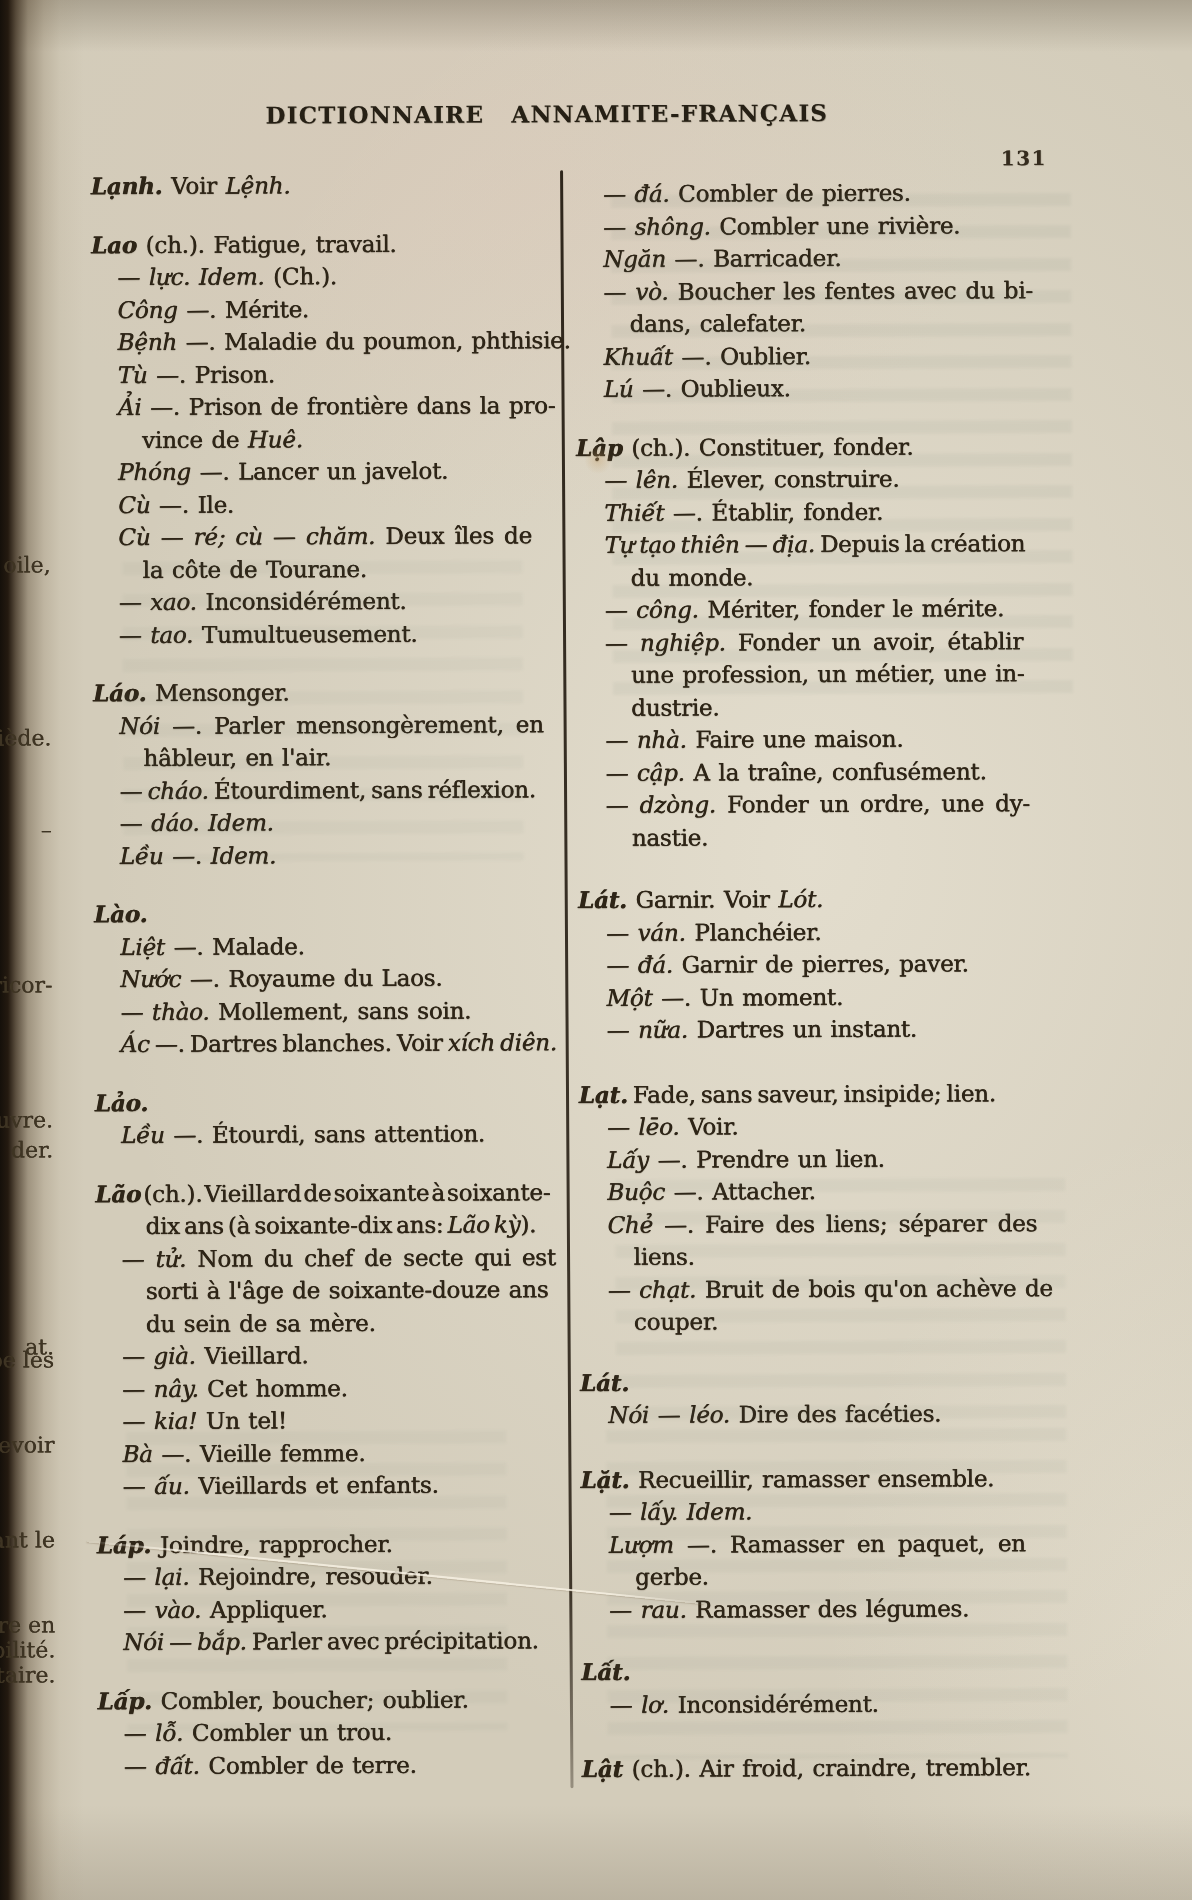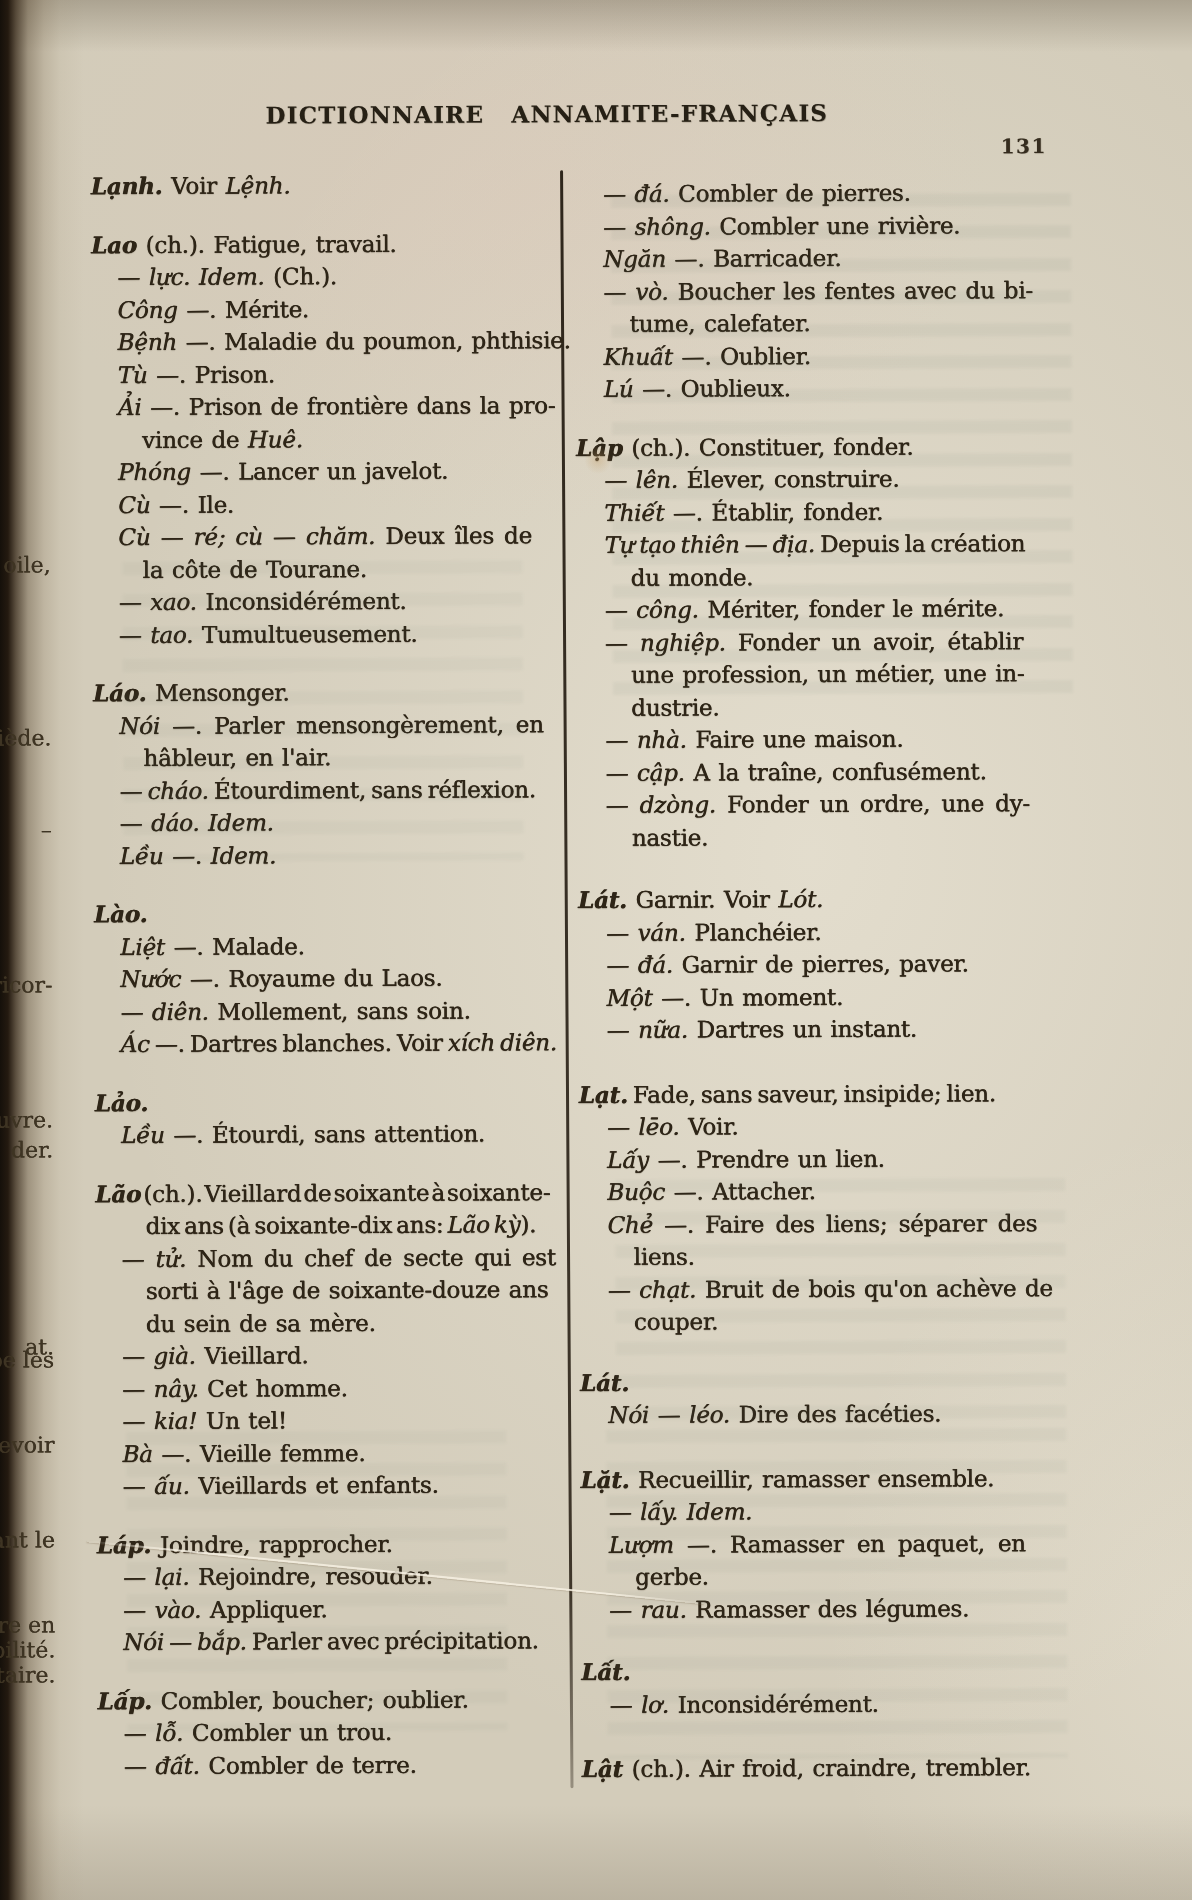--- a/index.html
+++ b/index.html
@@ -16,21 +16,21 @@
     font-family:"DejaVu Serif", serif;
   }
   .content{position:absolute;inset:0;transform:rotate(-0.25deg);transform-origin:600px 0px;}
   .header-title{
     position:absolute;left:265px;top:100px;
     font-size:23px;font-weight:bold;letter-spacing:1.2px;word-spacing:18px;
     color:#262015;text-shadow:0.4px 0.5px 0.8px rgba(40,30,15,.45);
     white-space:nowrap;
   }
   .page-number{
-    position:absolute;left:1000px;top:136px;
+    position:absolute;left:1000px;top:148px;
     font-size:20px;font-weight:bold;letter-spacing:1.5px;color:#352c1e;
     text-shadow:0.4px 0.4px 0.7px rgba(40,30,15,.4);
   }
   .divider{
     position:absolute;left:561px;top:170px;width:3px;height:1618px;
     background:linear-gradient(180deg,rgba(32,24,14,.92) 0%,rgba(36,27,16,.85) 88%,rgba(36,27,16,.35) 100%);
     transform:rotate(-0.12deg);border-radius:2px;
   }
   .col{
     position:absolute;font-size:23px;line-height:32.5px;color:#2e2517;
@@ -102,21 +102,21 @@
           <div class="tline ind1" style="word-spacing: 5px;"><span class="seg-it">Nói</span><span class="seg-rm"> —. Parler mensongèrement, en</span></div>
           <div class="tline ind2"><span class="seg-rm">hâbleur, en l'air.</span></div>
           <div class="tline ind1" style="word-spacing: -2px;"><span class="seg-rm">— </span><span class="seg-it">cháo.</span><span class="seg-rm"> Étourdiment, sans réflexion.</span></div>
           <div class="tline ind1"><span class="seg-rm">— </span><span class="seg-it">dáo.</span><span class="seg-rm"> </span><span class="seg-it">Idem.</span></div>
           <div class="tline ind1"><span class="seg-it">Lều</span><span class="seg-rm"> —. </span><span class="seg-it">Idem.</span></div>
         </div>
         <div class="entry" style="margin-top: 26px;">
           <div class="tline ind0"><span class="seg-hw">Lào.</span></div>
           <div class="tline ind1"><span class="seg-it">Liệt</span><span class="seg-rm"> —. Malade.</span></div>
           <div class="tline ind1"><span class="seg-it">Nước</span><span class="seg-rm"> —. Royaume du Laos.</span></div>
-          <div class="tline ind1"><span class="seg-rm">— </span><span class="seg-it">diên.</span><span class="seg-rm"> Mollement, sans soin.</span></div>
+          <div class="tline ind1"><span class="seg-rm">— </span><span class="seg-it">thào.</span><span class="seg-rm"> Mollement, sans soin.</span></div>
           <div class="tline ind1" style="word-spacing: -2px;"><span class="seg-it">Ác</span><span class="seg-rm"> —. Dartres blanches. Voir </span><span class="seg-it">xích diên.</span></div>
         </div>
         <div class="entry" style="margin-top: 26px;">
           <div class="tline ind0"><span class="seg-hw">Lảo.</span></div>
           <div class="tline ind1"><span class="seg-it">Lều</span><span class="seg-rm"> —. Étourdi, sans attention.</span></div>
         </div>
         <div class="entry" style="margin-top: 26px;">
           <div class="tline ind0" style="word-spacing: -5px;"><span class="seg-hw">Lão</span><span class="seg-rm"> (ch.). Vieillard de soixante à soixante-</span></div>
           <div class="tline ind2" style="word-spacing: -3px;"><span class="seg-rm">dix ans (à soixante-dix ans: </span><span class="seg-it">Lão kỳ</span><span class="seg-rm">).</span></div>
           <div class="tline ind1" style="word-spacing: 4px;"><span class="seg-rm">— </span><span class="seg-it">tử.</span><span class="seg-rm"> Nom du chef de secte qui est</span></div>
@@ -139,21 +139,21 @@
           <div class="tline ind1"><span class="seg-rm">— </span><span class="seg-it">lỗ.</span><span class="seg-rm"> Combler un trou.</span></div>
           <div class="tline ind1"><span class="seg-rm">— </span><span class="seg-it">đất.</span><span class="seg-rm"> Combler de terre.</span></div>
         </div>
       </div>
     <div id="col-right" class="col">
         <div class="entry">
           <div class="tline ind1"><span class="seg-rm">— </span><span class="seg-it">đá.</span><span class="seg-rm"> Combler de pierres.</span></div>
           <div class="tline ind1"><span class="seg-rm">— </span><span class="seg-it">shông.</span><span class="seg-rm"> Combler une rivière.</span></div>
           <div class="tline ind1"><span class="seg-it">Ngăn</span><span class="seg-rm"> —. Barricader.</span></div>
           <div class="tline ind1" style="word-spacing: 2px;"><span class="seg-rm">— </span><span class="seg-it">vò.</span><span class="seg-rm"> Boucher les fentes avec du bi-</span></div>
-          <div class="tline ind2"><span class="seg-rm">tume, calefater.</span></div>
+          <div class="tline ind2"><span class="seg-rm">dans, calefater.</span></div>
           <div class="tline ind1"><span class="seg-it">Khuất</span><span class="seg-rm"> —. Oublier.</span></div>
           <div class="tline ind1"><span class="seg-it">Lú</span><span class="seg-rm"> —. Oublieux.</span></div>
         </div>
         <div class="entry" style="margin-top: 26px;">
           <div class="tline ind0"><span class="seg-hw">Lập</span><span class="seg-rm"> (ch.). Constituer, fonder.</span></div>
           <div class="tline ind1"><span class="seg-rm">— </span><span class="seg-it">lên.</span><span class="seg-rm"> Élever, construire.</span></div>
           <div class="tline ind1"><span class="seg-it">Thiết</span><span class="seg-rm"> —. Établir, fonder.</span></div>
           <div class="tline ind1" style="word-spacing: -2px;"><span class="seg-it">Tự tạo thiên</span><span class="seg-rm"> — </span><span class="seg-it">địa.</span><span class="seg-rm"> Depuis la création</span></div>
           <div class="tline ind2"><span class="seg-rm">du monde.</span></div>
           <div class="tline ind1"><span class="seg-rm">— </span><span class="seg-it">công.</span><span class="seg-rm"> Mériter, fonder le mérite.</span></div>

